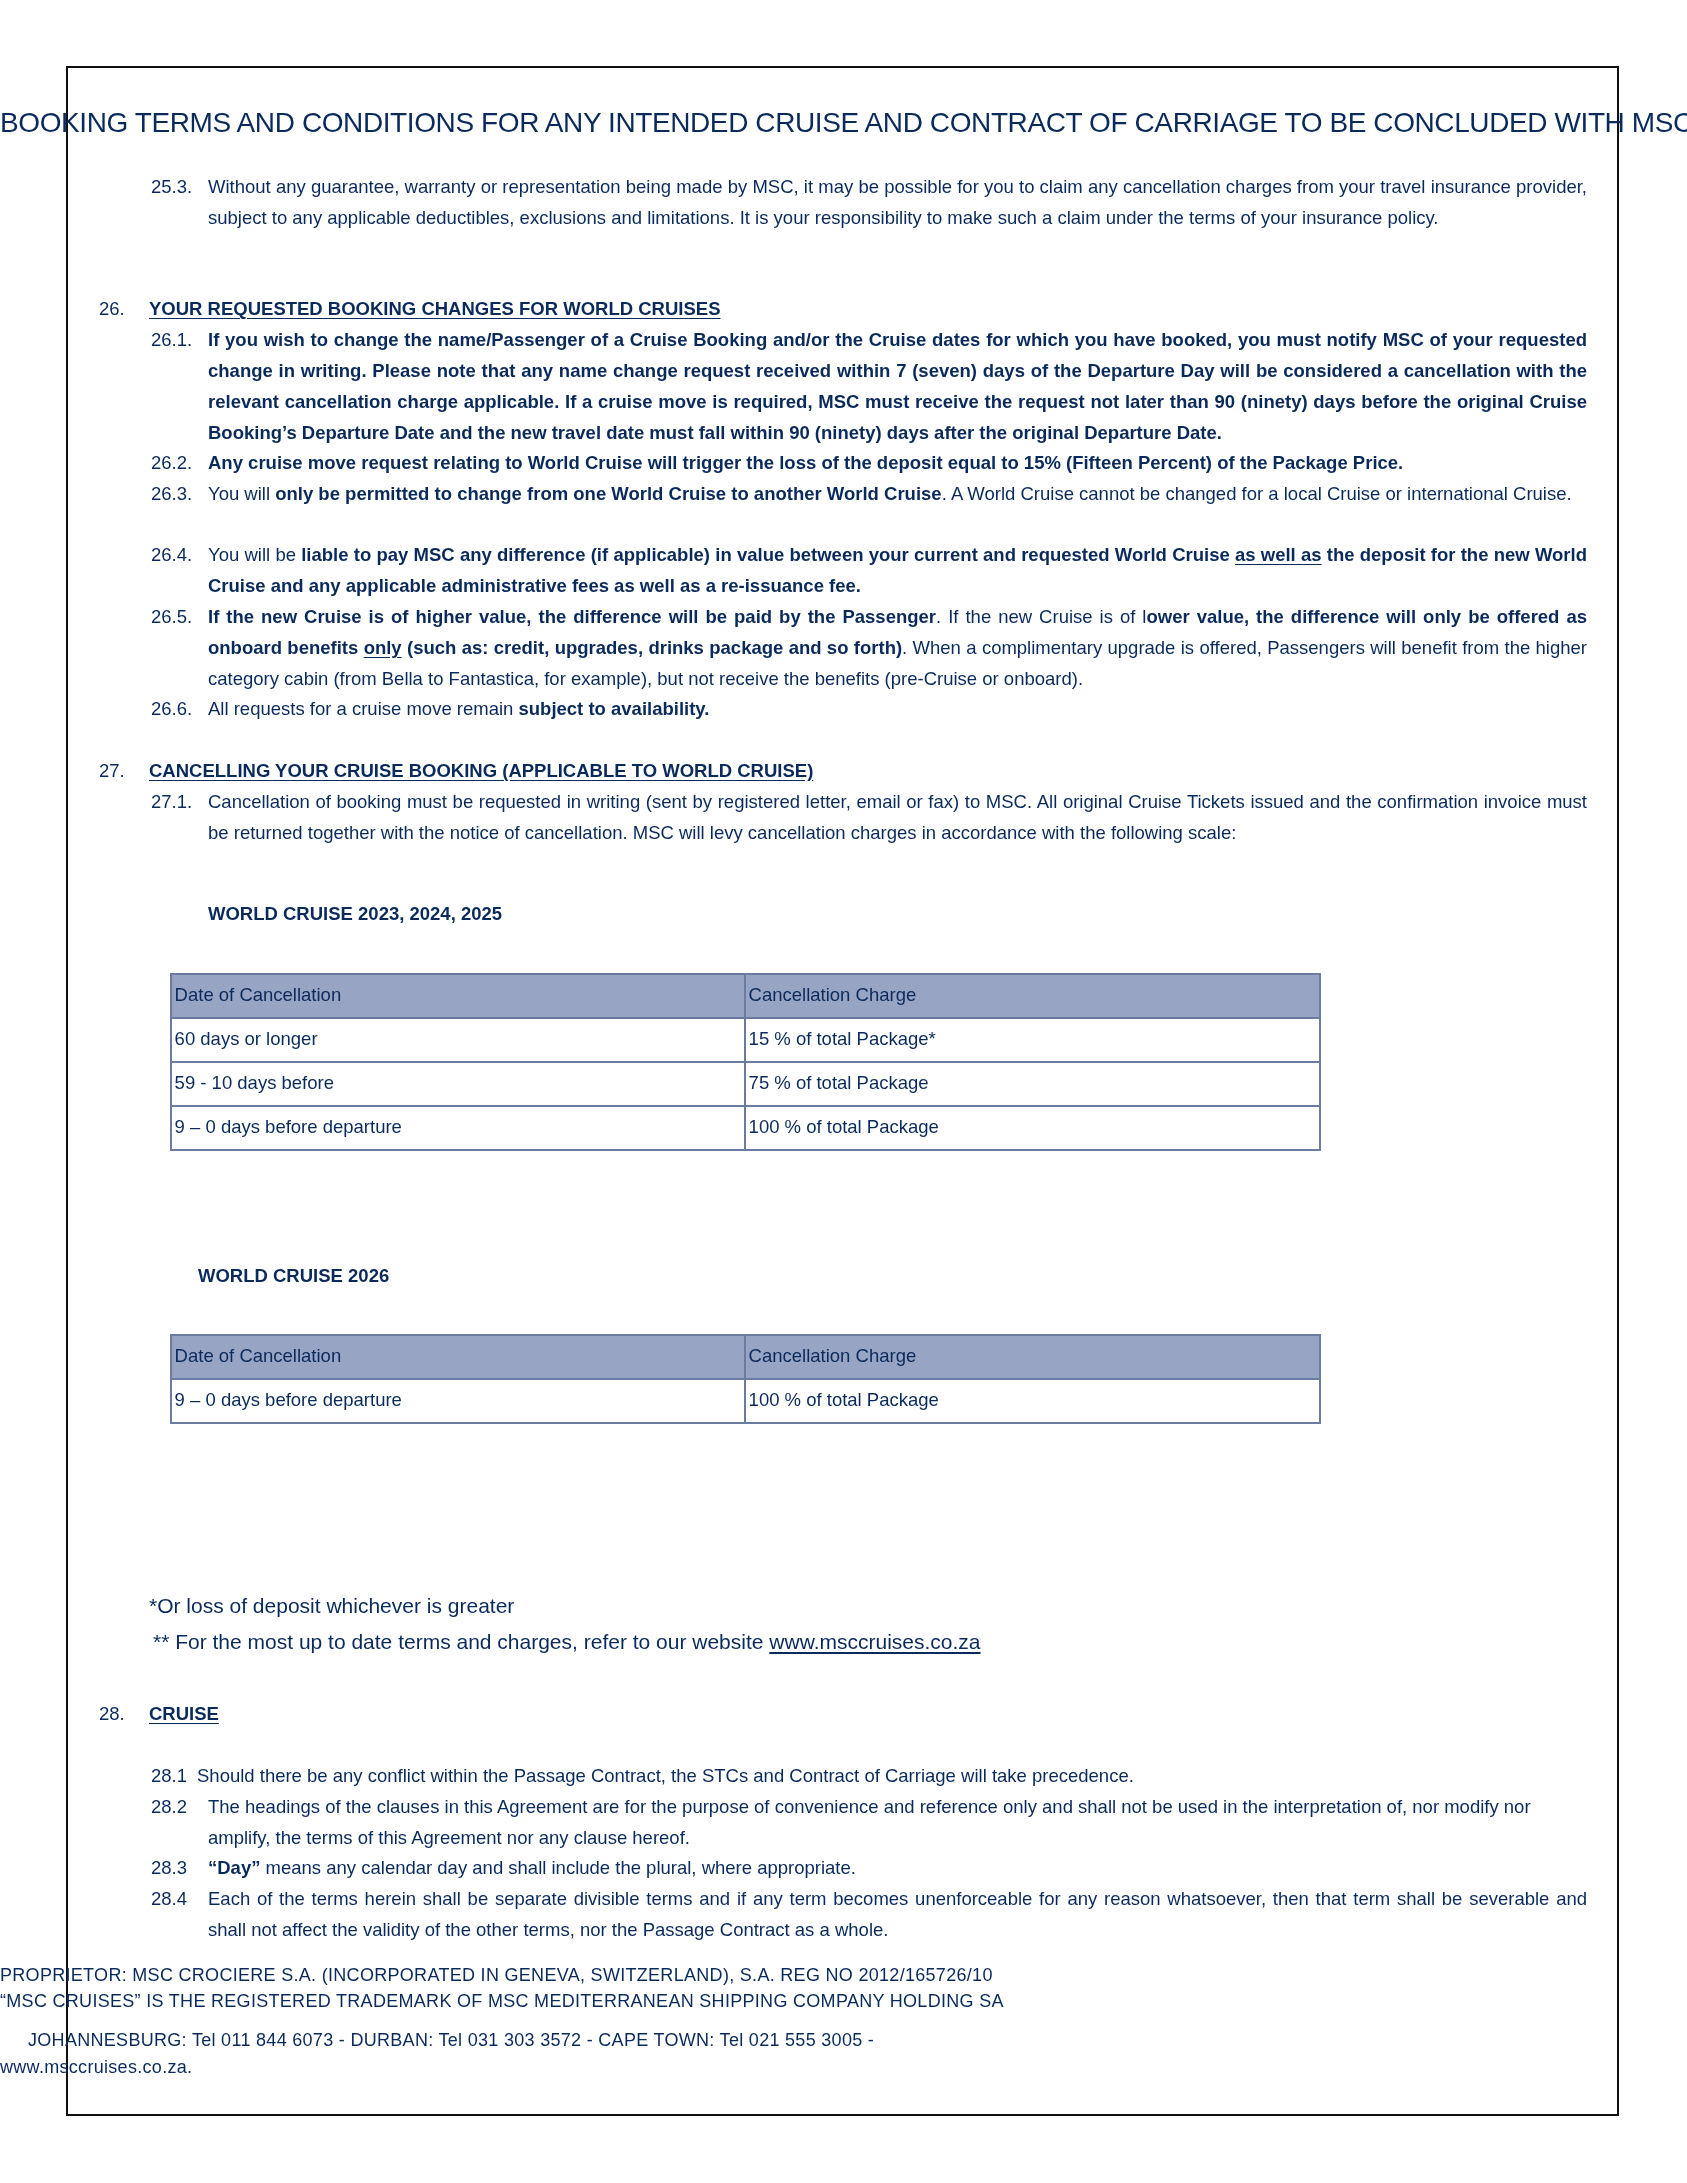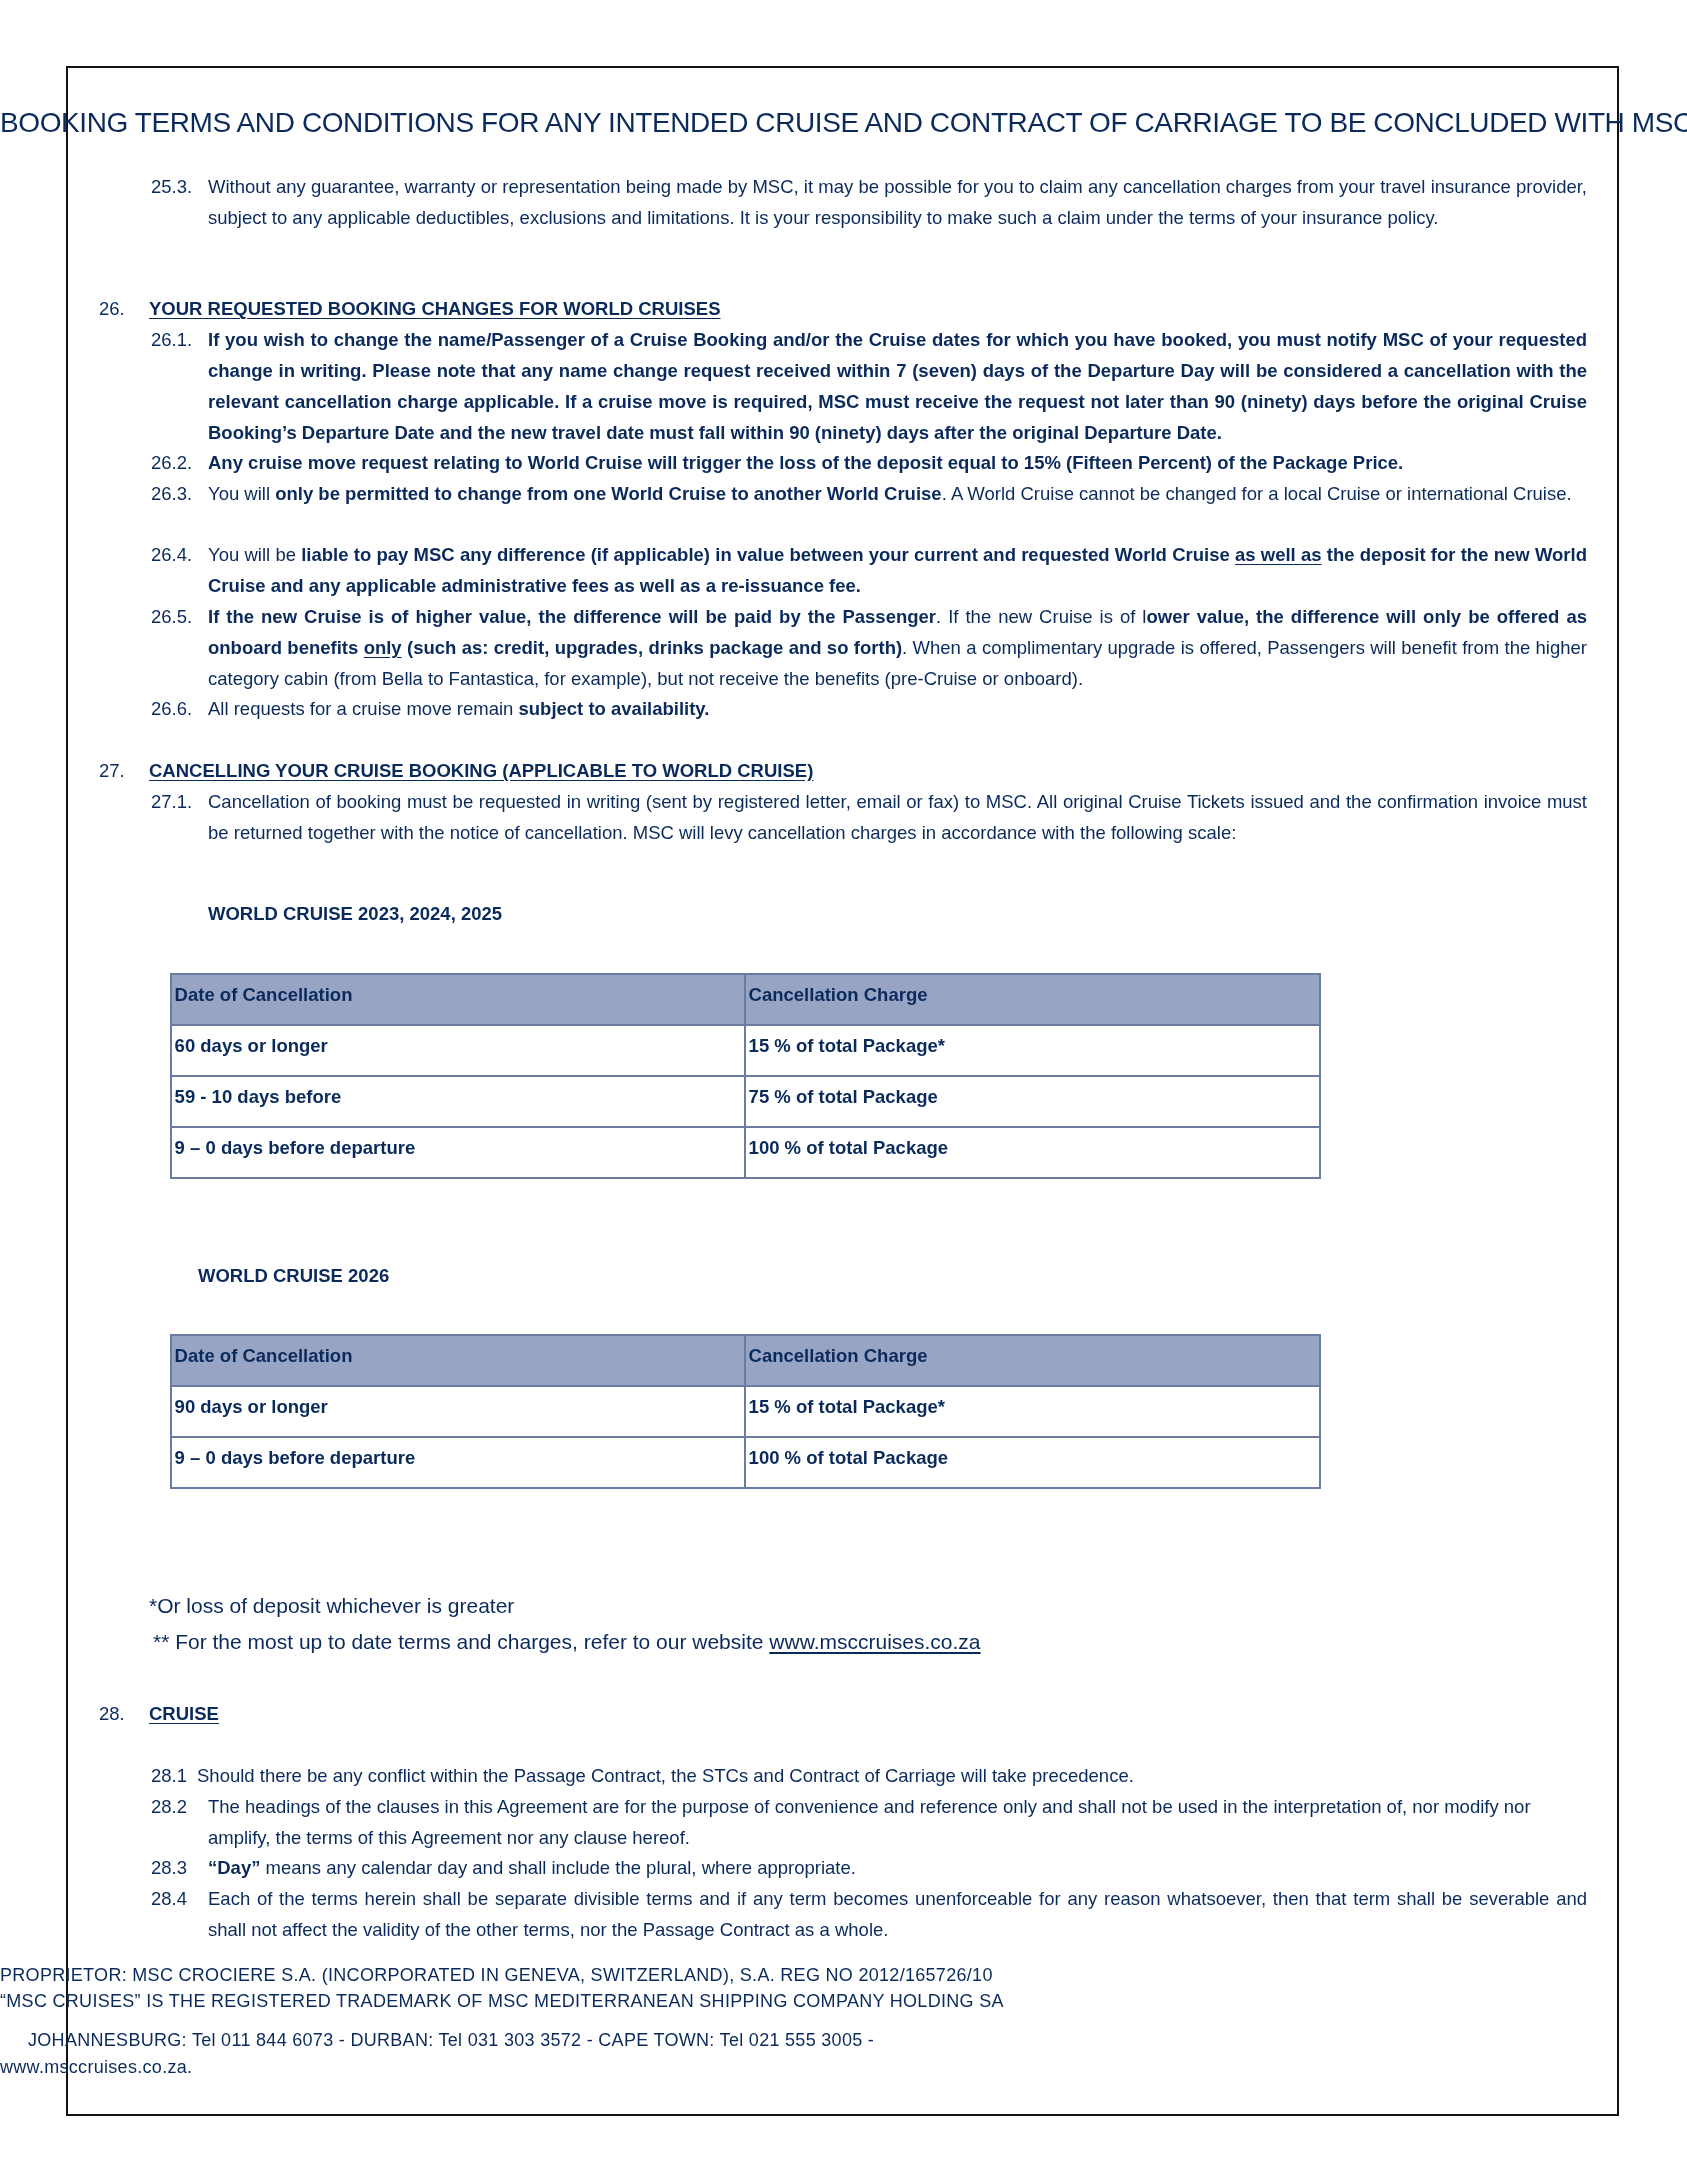--- a/index.html
+++ b/index.html
@@ -27,23 +27,22 @@
   .sec-num { position: absolute; left: 99px; }
   .sec-title { position: absolute; left: 149px; font-weight: bold; text-decoration: underline; text-underline-offset: 3.3px; }
   b { font-weight: bold; }
   .u { text-decoration: underline; text-underline-offset: 3.3px; }
   .subhead { position: absolute; font-weight: bold; font-size: 18.5px; }
   table.cancel {
     position: absolute; left: 170px; width: 1151px; border-collapse: collapse;
     font-size: 18.5px; line-height: 1.2;
   }
   table.cancel td {
-    border: 2.6px solid #6b7ba2; vertical-align: top; padding: 9.3px 2.6px 0 2.6px; height: 51px;
+    border: 2.6px solid #6b7ba2; vertical-align: top; padding: 9.3px 2.6px 0 2.6px; height: 44px;
     box-sizing: border-box;
-    font-weight: bold;
   }
   table.cancel tr.head td { background: #98a4c4; }
   table.cancel td.c1 { width: 574px; }
   .footnote { position: absolute; font-size: 21px; }
   .link { text-decoration: underline; text-underline-offset: 3.3px; }
   .footer {
     position: absolute; left: 0; width: 1687px; text-align: left; font-size: 18px; letter-spacing: 0.3px;
   }
 </style>
 </head>
@@ -130,24 +129,20 @@
 
   <div class="subhead" style="left:198px; top:1260px;">WORLD CRUISE 2026</div>
 
   <table class="cancel" style="top:1334px;">
     <tbody>
         <tr class="head">
       <td class="c1">Date of Cancellation</td>
       <td>Cancellation Charge</td>
     </tr>
     <tr>
-      <td class="c1">90 days or longer</td>
-      <td>15 % of total Package*</td>
-    </tr>
-    <tr>
       <td class="c1">9 – 0 days before departure</td>
       <td>100 % of total Package</td>
     </tr>
   </tbody>
     </table>
 
   <div class="footnote" style="left:149px; top:1590px;">*Or loss of deposit whichever is greater</div>
   <div class="footnote" style="left:153px; top:1626px;">
     <span>** For the most up to date terms and charges, refer to our website </span><span class="link">www.msccruises.co.za</span>
   </div>

